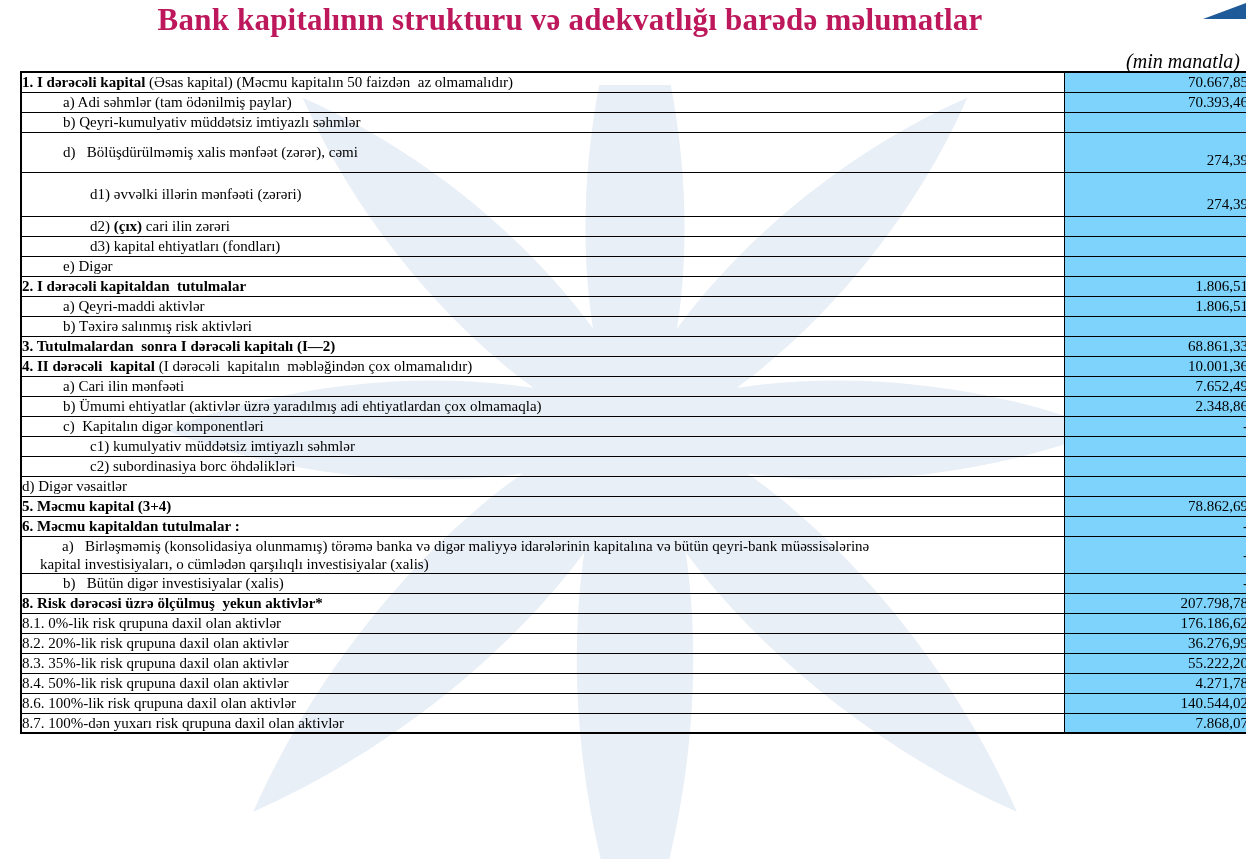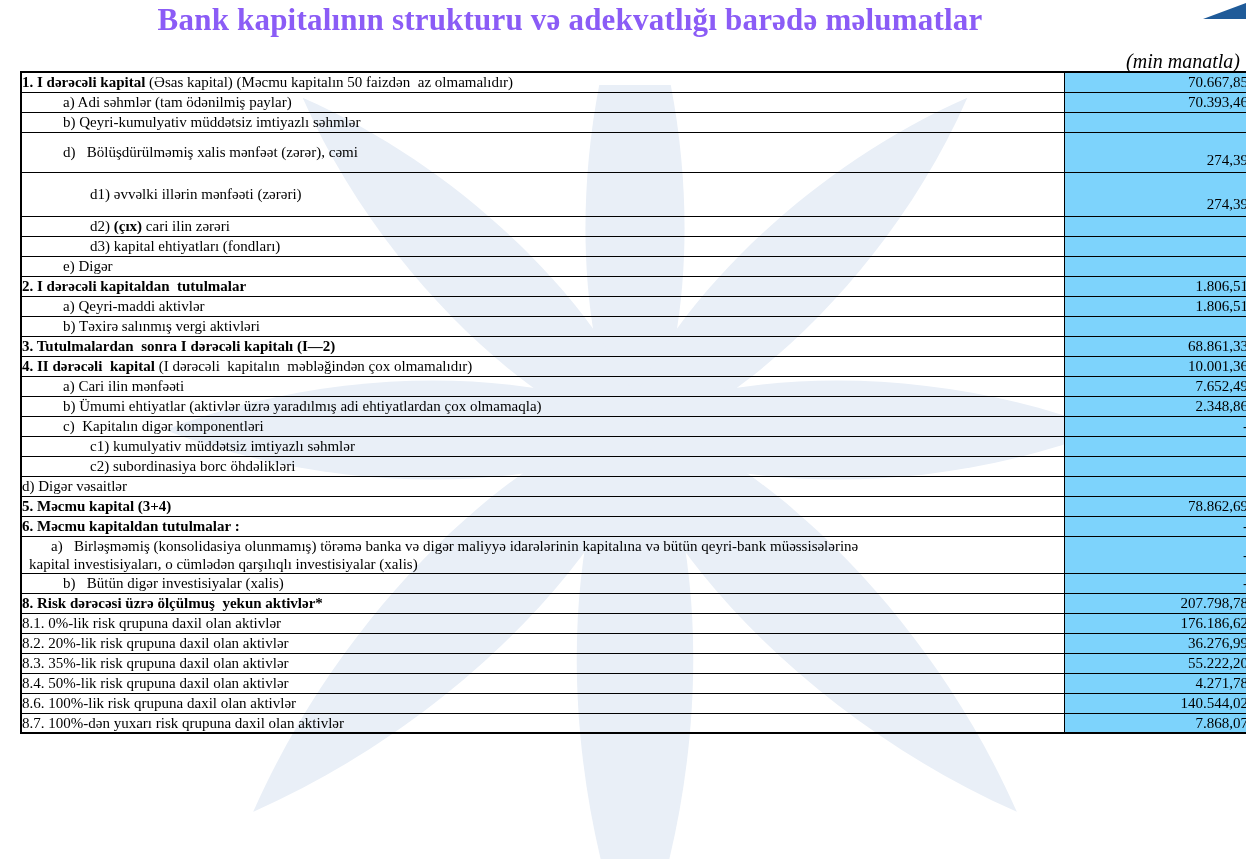--- a/index.html
+++ b/index.html
@@ -6,21 +6,21 @@
   .page {
     position:relative; width:1246px; height:859px; overflow:hidden;
     background:#ffffff;
     font-family:"Liberation Serif","DejaVu Serif",serif;
     color:#000;
   }
   
   .title {
     position:absolute; top:2px; left:0; width:1140px;
     text-align:center; font-size:31px; font-weight:bold;
-    color:#8b5cf6; letter-spacing:0.2px;
+    color:#be185d; letter-spacing:0.2px;
   }
   .corner-tri { position:absolute; top:0; right:0; width:46px; height:20px; }
   .unit-note {
     position:absolute; top:50px; right:6px;
     font-style:italic; font-size:20px;
   }
   
   .watermark { position:absolute; left:130px; top:85px; width:1020px; height:900px; z-index:0; pointer-events:none; }
   
   table.cap {
@@ -35,21 +35,21 @@
   td.val {
     background:#7dd3fc; text-align:right; padding:1px 7px 1px 2px;
     vertical-align:middle;
   }
   tr { height:20px; }
   tr.lvl1 td.label { padding-left:41px; }
   tr.lvl2 td.label { padding-left:68px; }
   tr.size-d   { height:40px; }
   tr.size-d1  { height:44px; }
   tr.size-d  td.val, tr.size-d1 td.val { vertical-align:bottom; padding-bottom:3px; }
-  tr.size-two td.label { padding-left:7px; }
+  tr.size-two td.label { padding-left:18px; }
   tr.size-two .pre  { display:block; text-indent:22px; }
   tr.size-two .rest { display:block; }
   .b { font-weight:bold; }
 </style>
 </head>
 <body>
 
 <div class="page">
 
   <svg class="watermark" viewBox="0 0 1020 900" xmlns="http://www.w3.org/2000/svg" aria-hidden="true">
@@ -129,21 +129,21 @@
     </tr>
         <tr class="lvl0">
       <td class="label"><span class="pre"></span><span class="b">2. I dərəcəli kapitaldan  tutulmalar</span><span class="rest"></span></td>
       <td class="val">1.806,51</td>
     </tr>
         <tr class="lvl1">
       <td class="label"><span class="pre">a) Qeyri-maddi aktivlər</span><span class="b"></span><span class="rest"></span></td>
       <td class="val">1.806,51</td>
     </tr>
         <tr class="lvl1">
-      <td class="label"><span class="pre">b) Təxirə salınmış vergi aktivləri</span><span class="b"></span><span class="rest"></span></td>
+      <td class="label"><span class="pre">b) Təxirə salınmış risk aktivləri</span><span class="b"></span><span class="rest"></span></td>
       <td class="val"></td>
     </tr>
         <tr class="lvl0">
       <td class="label"><span class="pre"></span><span class="b">3. Tutulmalardan  sonra I dərəcəli kapitalı (I—2)</span><span class="rest"></span></td>
       <td class="val">68.861,33</td>
     </tr>
         <tr class="lvl0">
       <td class="label"><span class="pre"></span><span class="b">4. II dərəcəli  kapital</span><span class="rest"> (I dərəcəli  kapitalın  məbləğindən çox olmamalıdır)</span></td>
       <td class="val">10.001,36</td>
     </tr>

